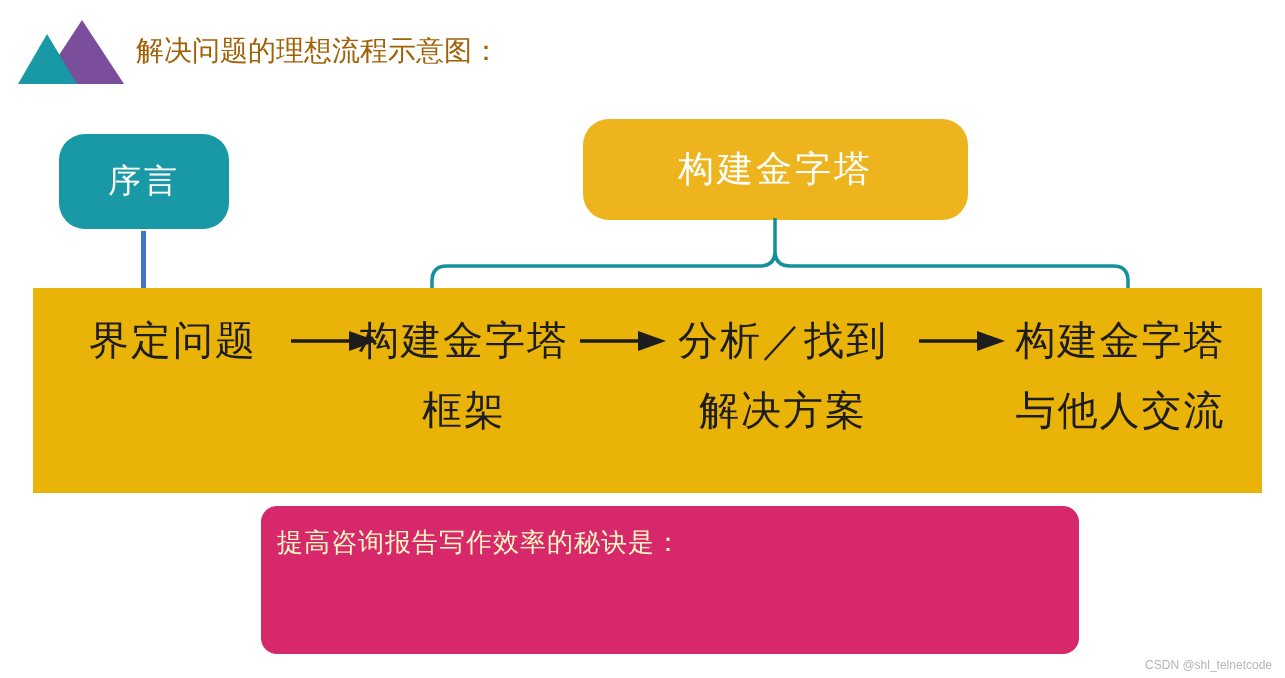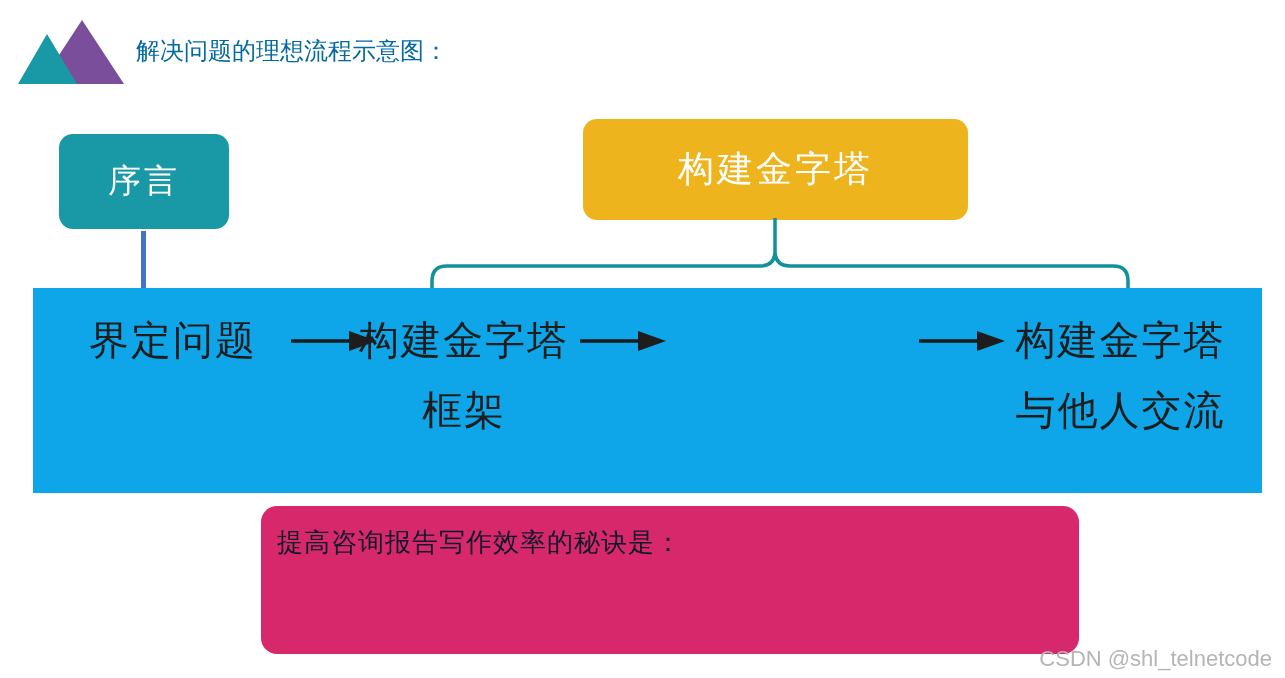--- a/index.html
+++ b/index.html
@@ -31,30 +31,30 @@
     left: 18px;
     top: 18px;
     width: 106px;
     height: 68px;
   }
   .header-title {
     position: absolute;
     left: 136px;
     top: 20px;
     font-family: "Liberation Serif", "DejaVu Serif", serif;
-    font-size: 24px;
-    color: #0369a1;
+    font-size: 28px;
+    color: #a16207;
     line-height: 62px;
     white-space: nowrap;
   }
 
   
   .rbox {
     position: absolute;
-    border-radius: 14px;
+    border-radius: 26px;
     color: #ffffff;
     display: flex;
     align-items: center;
     justify-content: center;
     font-family: "Liberation Serif", "DejaVu Serif", serif;
     letter-spacing: 3px;
     box-sizing: border-box;
   }
   .box-preface {
     left: 59px;
@@ -90,21 +90,21 @@
     height: 95px;
   }
 
   
   .flow-panel {
     position: absolute;
     left: 33px;
     top: 288px;
     width: 1229px;
     height: 205px;
-    background: #0ea5e9;
+    background: #eab308;
   }
   .flow-row {
     position: absolute;
     left: 0;
     top: 0;
     width: 1229px;
     height: 205px;
   }
   .flow-item {
     position: absolute;
@@ -131,33 +131,33 @@
     width: 818px;
     height: 148px;
     background: #d6286b;
     border-radius: 16px;
     box-sizing: border-box;
     padding: 16px 0 0 16px;
   }
   .callout-line {
     font-family: "Liberation Sans", "DejaVu Sans", sans-serif;
     font-size: 26px;
-    color: #0f172a;
+    color: #fef9c3;
     line-height: 40px;
     letter-spacing: 1px;
     white-space: nowrap;
   }
 
   
   .watermark {
     position: absolute;
     right: 13px;
     bottom: 6px;
     font-family: "Liberation Sans", "DejaVu Sans", sans-serif;
-    font-size: 22px;
+    font-size: 12px;
     color: #b5b5b5;
     white-space: nowrap;
   }
 </style>
 </head>
 <body>
 
 <div class="slide">
 
   <div class="header">
@@ -194,20 +194,22 @@
       </svg>
 
       <div class="flow-item" style="left:320px; top:18px; width:222px;">构建金字塔
 框架</div>
 
       <svg class="flow-arrow" style="left:545px;" viewBox="0 0 92 30">
         <line x1="2" y1="15" x2="64" y2="15" stroke="#1d1d1d" stroke-width="3.5"></line>
         <polygon points="60,5 88,15 60,25" fill="#1d1d1d"></polygon>
       </svg>
 
+      <div class="flow-item" style="left:615px; top:18px; width:270px;">分析／找到
+解决方案</div>
 
       <svg class="flow-arrow" style="left:884px;" viewBox="0 0 92 30">
         <line x1="2" y1="15" x2="64" y2="15" stroke="#1d1d1d" stroke-width="3.5"></line>
         <polygon points="60,5 88,15 60,25" fill="#1d1d1d"></polygon>
       </svg>
 
       <div class="flow-item" style="left:955px; top:18px; width:265px;">构建金字塔
 与他人交流</div>
     </div>
   </div>

